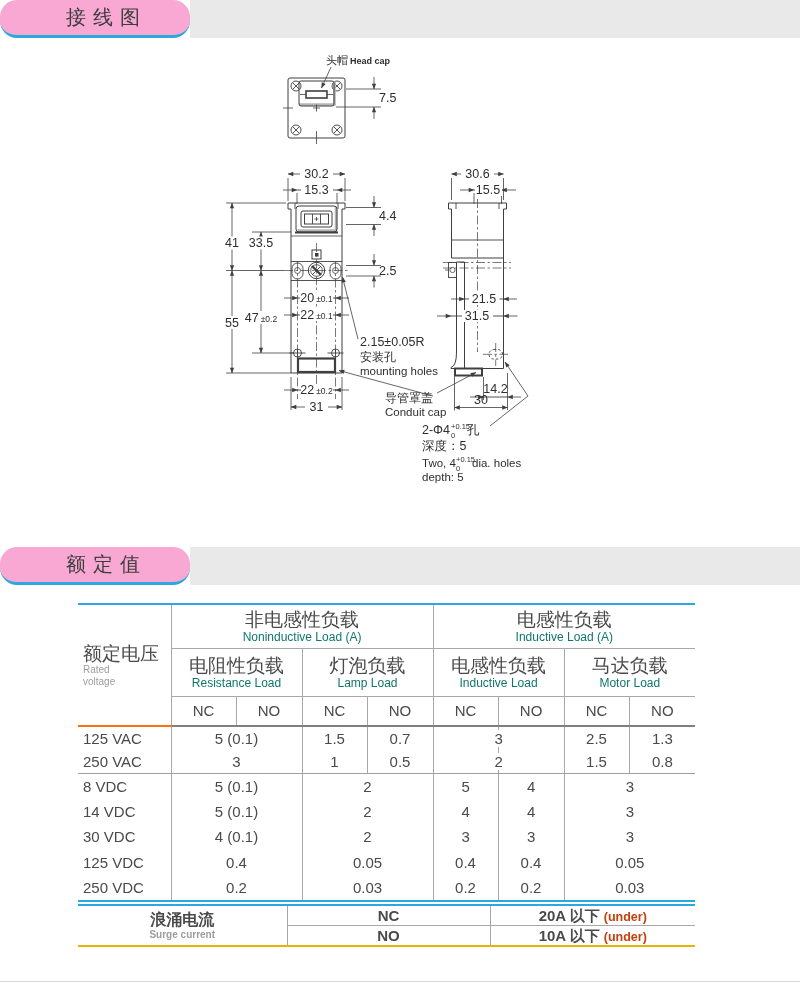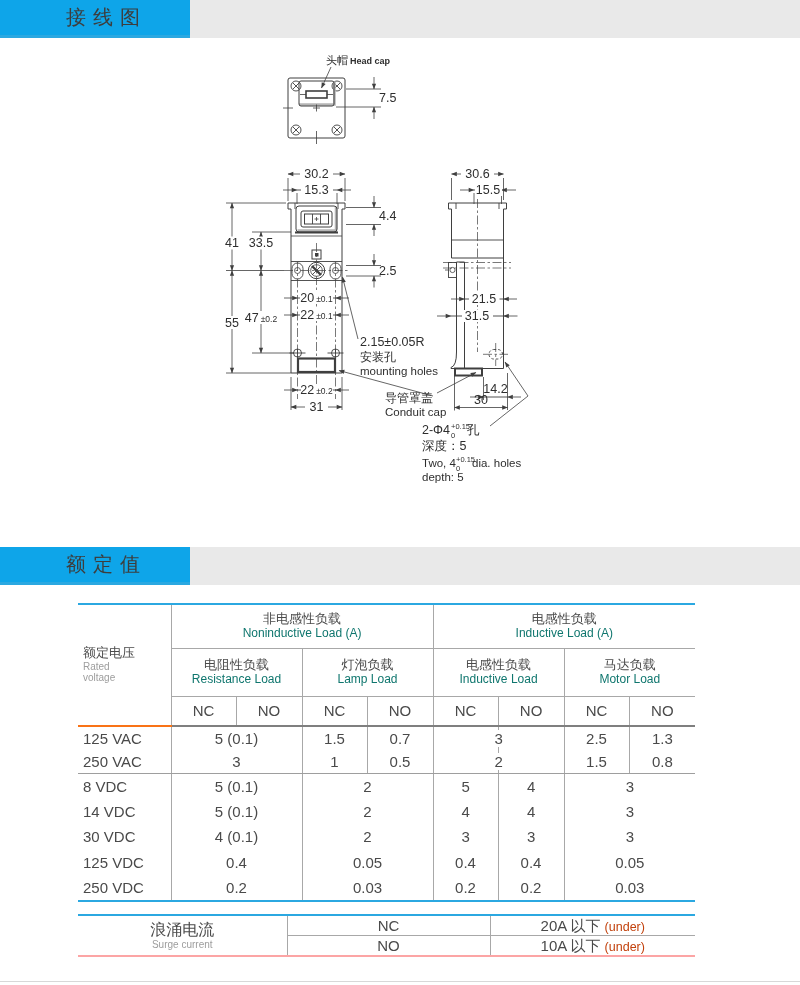--- a/index.html
+++ b/index.html
@@ -2,33 +2,33 @@
 <html><head>
 <meta charset="utf-8">
 <style>
   html,body{margin:0;padding:0;}
   body{width:800px;height:985px;position:relative;background:#fff;
        font-family:"Liberation Sans","DejaVu Sans",sans-serif;color:#4a4a4a;}
   
   .sec{position:absolute;left:0;width:800px;height:38px;display:flex;}
   .sec .title{width:190px;box-sizing:border-box;border-bottom:3px solid #2ba8e1;
       display:flex;align-items:center;justify-content:center;
-      font-size:20px;color:#3d3d3d;letter-spacing:7px;padding-left:23px;background:#0ea5e9;}
+      font-size:20px;color:#3d3d3d;letter-spacing:7px;padding-left:23px;background:#f9a8d4;border-radius:17px;}
   .sec .bar{flex:1;background:#e9e9e9;}
   #sec-wiring{top:0;} #sec-ratings{top:547px;}
   
   svg.drawing{position:absolute;left:0;top:45px;}
   
   .ratings-wrap{position:absolute;left:78px;top:603px;width:617px;}
   table{border-collapse:collapse;table-layout:fixed;width:617px;}
   #main-table{border-top:2px solid #2ba8e1;border-bottom:2px solid #2ba8e1;}
-  #surge-table{margin-top:12px;border-top:2px solid #2ba8e1;border-bottom:2px solid #fca5a5;}
+  #surge-table{margin-top:2px;border-top:2px solid #2ba8e1;border-bottom:2px solid #eab308;font-weight:bold;}
   td{padding:0;text-align:center;vertical-align:middle;font-size:15px;color:#4a4a4a;line-height:1.15;}
   .br{border-right:1px solid #a8a8a8;}
-  .cn{font-size:13px;color:#4a4a4a;}
+  .cn{font-size:19px;color:#4a4a4a;}
   .en{font-size:12px;color:#0f766e;}
   .en-md{font-size:10px;color:#9d9d9d;}
   .r-group td{height:43px;}
   .r-group td.gcell{border-bottom:1px solid #a8a8a8;}
   .r-sub td{height:47px;border-bottom:1px solid #a8a8a8;}
   .r-ncno td{height:28px;border-bottom:2px solid #7f7f7f;}
   td.col1h{text-align:left;padding-left:5px;border-bottom:2px solid #f97316;}
   .r-vac td{height:23px;}
   .r-vac2 td{border-bottom:1px solid #9e9e9e;margin-top:12px;}
   .r-vdc td{height:25px;}

